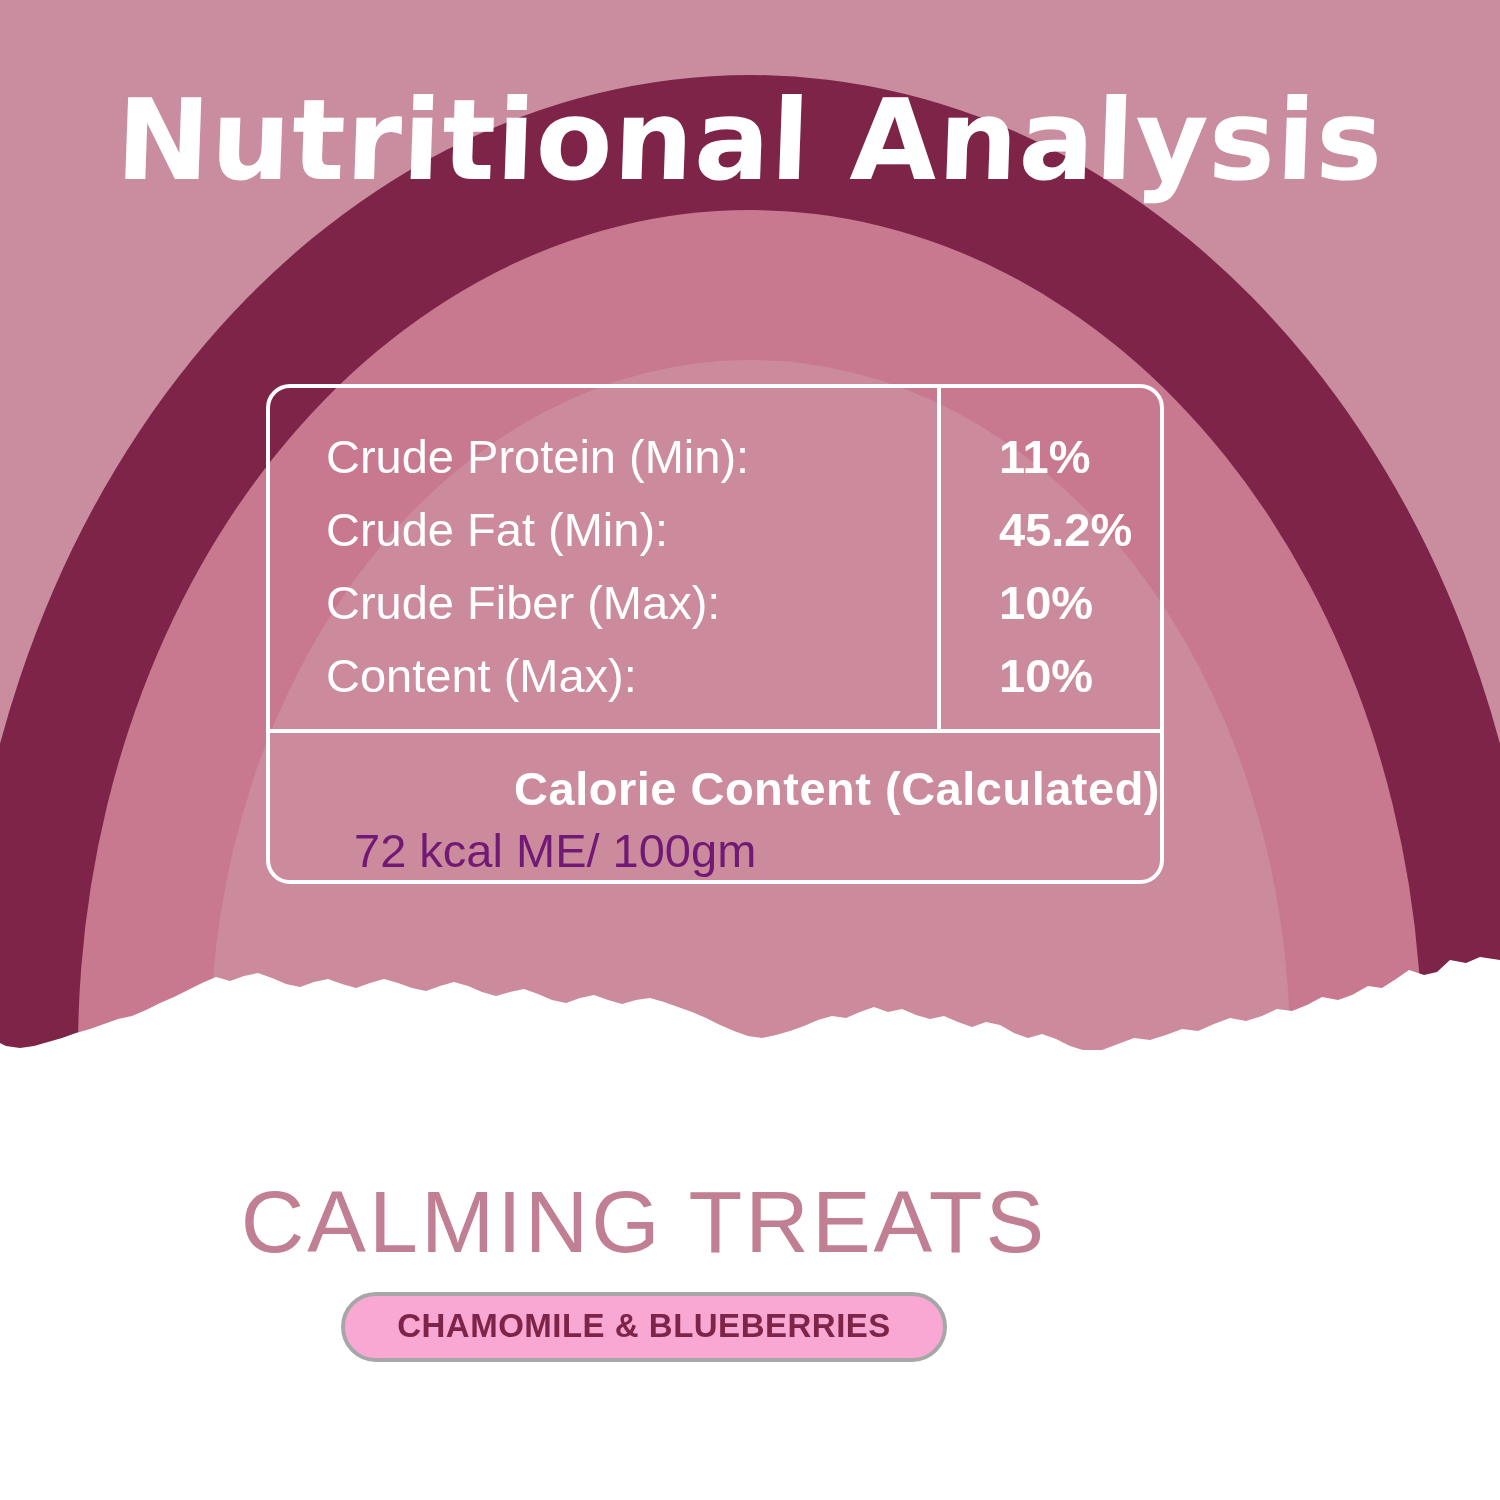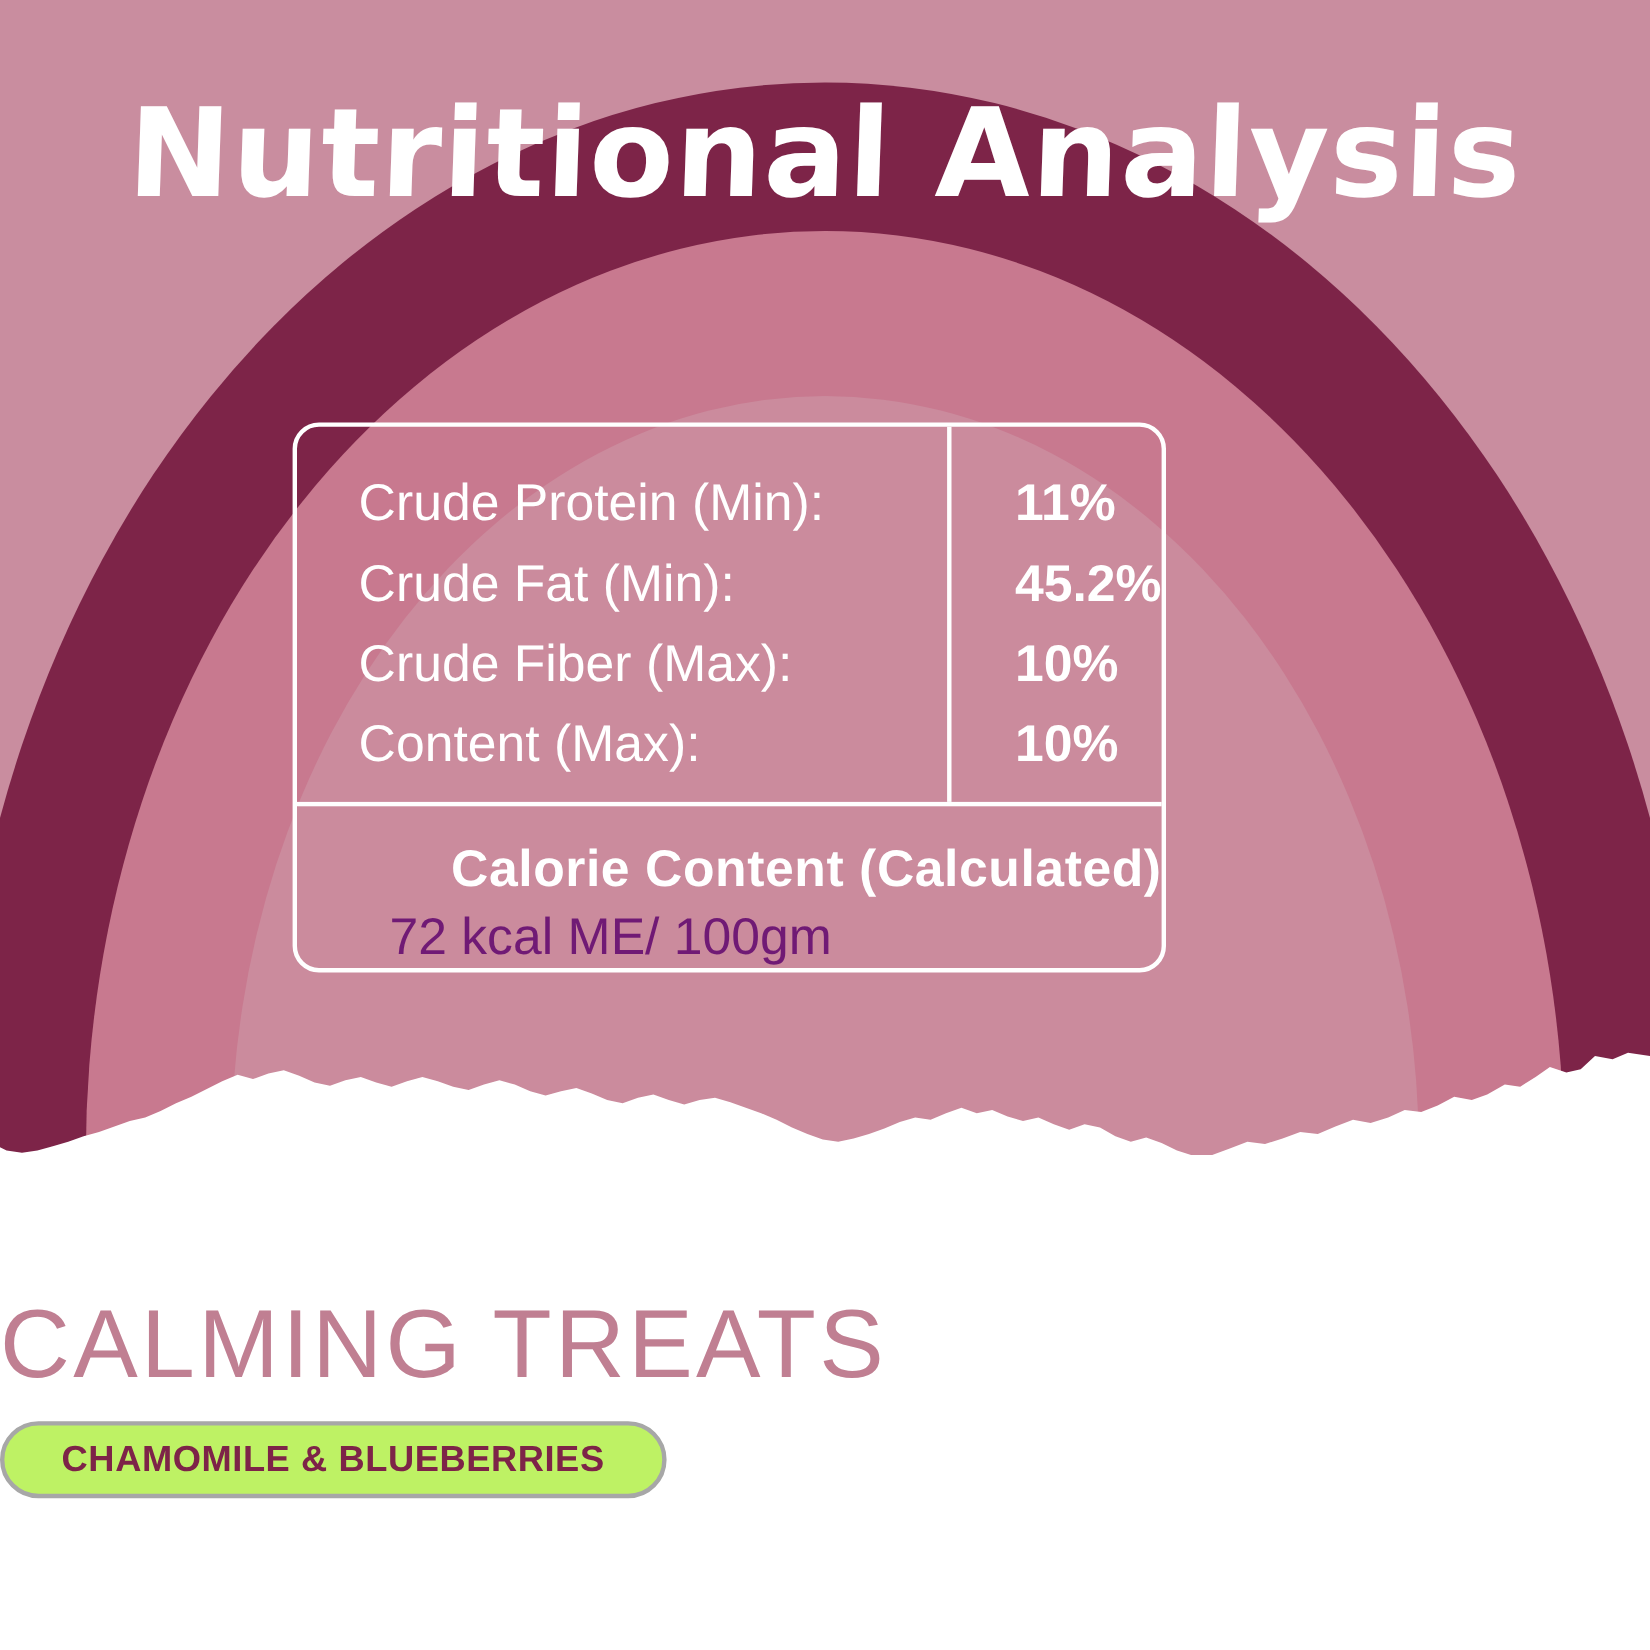--- a/index.html
+++ b/index.html
@@ -49,21 +49,21 @@
     line-height: 1.05;
     white-space: nowrap;
     transform: skewX(-2deg);
   }
 
   
   .nutrition-box {
     position: absolute;
     left: 266px;
     top: 384px;
-    width: 794px;
+    width: 898px;
     height: 500px;
     border: 4px solid #ffffff;
     border-radius: 24px;
     box-sizing: border-box;
   }
   .nutrition-grid {
     position: absolute;
     left: 0;
     top: 0;
     right: 0;
@@ -130,37 +130,37 @@
     white-space: nowrap;
     margin-left: 28px;
   }
 
   
   .footer {
     position: absolute;
     left: 0;
     top: 1170px;
     width: 1288px;
-    text-align: left;
+    text-align: center;
   }
   .product-name {
     color: #c07f92;
     font-size: 88px;
     font-weight: normal;
     letter-spacing: 3px;
     line-height: 104px;
     white-space: nowrap;
   }
   .badge {
     display: inline-block;
     margin-top: 18px;
     padding: 10px 52px 12px 52px;
     border: 4px solid #a7a7a7;
     border-radius: 60px;
-    background: #bef264;
+    background: #f9a8d4;
   }
   .badge-title {
     color: #7d2448;
     font-size: 33px;
     font-weight: bold;
     letter-spacing: 0.5px;
     line-height: 40px;
     white-space: nowrap;
   }
   .badge-sub {

